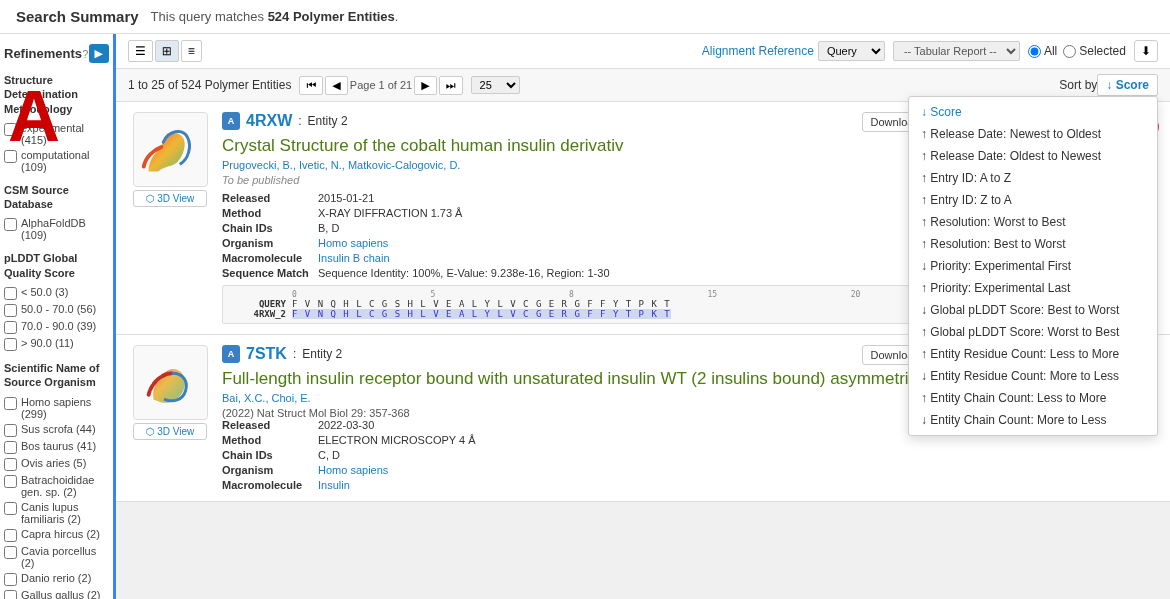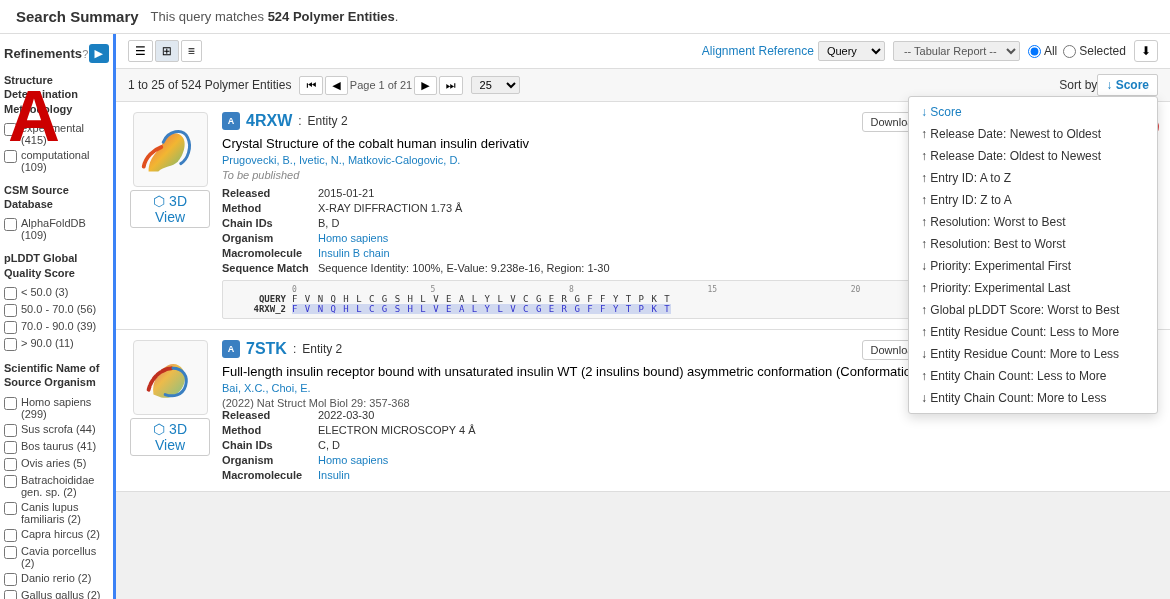--- a/index.html
+++ b/index.html
@@ -65,33 +65,33 @@
 
     
     .result-card { background: #fff; border-bottom: 1px solid #ddd; padding: 10px 14px; }
     .result-card-header { display: flex; align-items: flex-start; justify-content: space-between; margin-bottom: 4px; }
     .result-title { display: flex; align-items: center; gap: 6px; }
     .entity-icon { width: 18px; height: 18px; background: #3a7fc1; border-radius: 3px; display: flex; align-items: center; justify-content: center; color: #fff; font-size: 9px; font-weight: bold; flex-shrink: 0; }
     .result-id { font-size: 16px; font-weight: bold; color: #1a7fc1; cursor: pointer; }
     .card-actions { display: flex; gap: 4px; }
     .card-btn { background: #fff; border: 1px solid #ccc; border-radius: 3px; padding: 3px 8px; font-size: 11px; cursor: pointer; color: #333; }
     .card-checkbox { width: 14px; height: 14px; }
-    .result-subtitle { font-size: 13px; color: #000000; cursor: pointer; margin-bottom: 3px; }
+    .result-subtitle { font-size: 17px; color: #4d7c0f; cursor: pointer; margin-bottom: 3px; }
     .result-authors { font-size: 11px; color: #1a7fc1; margin-bottom: 3px; cursor: pointer; }
     .result-pubstatus { font-size: 11px; color: #888; font-style: italic; margin-bottom: 6px; }
     .result-citation { font-size: 11px; color: #555; margin-bottom: 0; }
     .result-meta-row { display: flex; gap: 24px; font-size: 11px; }
     .meta-col { display: flex; flex-direction: column; gap: 3px; }
     .meta-item { display: flex; gap: 6px; }
     .meta-label { font-weight: bold; color: #333; min-width: 90px; }
     .meta-value { color: #333; }
     .meta-value.link { color: #1a7fc1; cursor: pointer; }
     .result-image { width: 80px; flex-shrink: 0; display: flex; flex-direction: column; align-items: center; }
     .img-placeholder { width: 75px; height: 75px; border: 1px solid #ddd; border-radius: 4px; display: flex; align-items: center; justify-content: center; background: #f9f9f9; overflow: hidden; }
-    .view-3d-btn { font-size: 14px; color: #1a7fc1; cursor: pointer; margin-top: 3px; border: 1px solid #ccc; border-radius: 3px; padding: 2px 12px; background: #fff; }
+    .view-3d-btn { font-size: 10px; color: #1a7fc1; cursor: pointer; margin-top: 3px; border: 1px solid #ccc; border-radius: 3px; padding: 2px 12px; background: #fff; }
 
     
     .sequence-area { background: #f7f7f7; border: 1px solid #ddd; border-radius: 2px; padding: 4px 8px; font-family: monospace; font-size: 9px; color: #333; margin-top: 6px; overflow-x: auto; }
     .seq-row { display: flex; align-items: center; gap: 6px; white-space: nowrap; }
     .seq-label { width: 55px; text-align: right; font-weight: bold; flex-shrink: 0; }
     .seq-chars { color: #333; letter-spacing: 1px; }
     .seq-highlight { color: #3333cc; background: #d0d8f0; }
     .seq-ruler { display: flex; justify-content: space-between; padding-left: 61px; font-size: 8px; color: #888; }
 
     
@@ -266,20 +266,21 @@
               <div class="sort-menu">
                 <div class="sort-menu-item active">↓ Score</div>
                 <div class="sort-menu-item">↑ Release Date: Newest to Oldest</div>
                 <div class="sort-menu-item">↑ Release Date: Oldest to Newest</div>
                 <div class="sort-menu-item">↑ Entry ID: A to Z</div>
                 <div class="sort-menu-item">↑ Entry ID: Z to A</div>
                 <div class="sort-menu-item">↑ Resolution: Worst to Best</div>
                 <div class="sort-menu-item">↑ Resolution: Best to Worst</div>
                 <div class="sort-menu-item">↓ Priority: Experimental First</div>
                 <div class="sort-menu-item">↑ Priority: Experimental Last</div>
+                <div class="sort-menu-item">↓ Global pLDDT Score: Best to Worst</div>
                 <div class="sort-menu-item">↑ Global pLDDT Score: Worst to Best</div>
                 <div class="sort-menu-item">↑ Entity Residue Count: Less to More</div>
                 <div class="sort-menu-item">↓ Entity Residue Count: More to Less</div>
                 <div class="sort-menu-item">↑ Entity Chain Count: Less to More</div>
                 <div class="sort-menu-item">↓ Entity Chain Count: More to Less</div>
               </div>
             </div>
           </div>
         </div>
 

